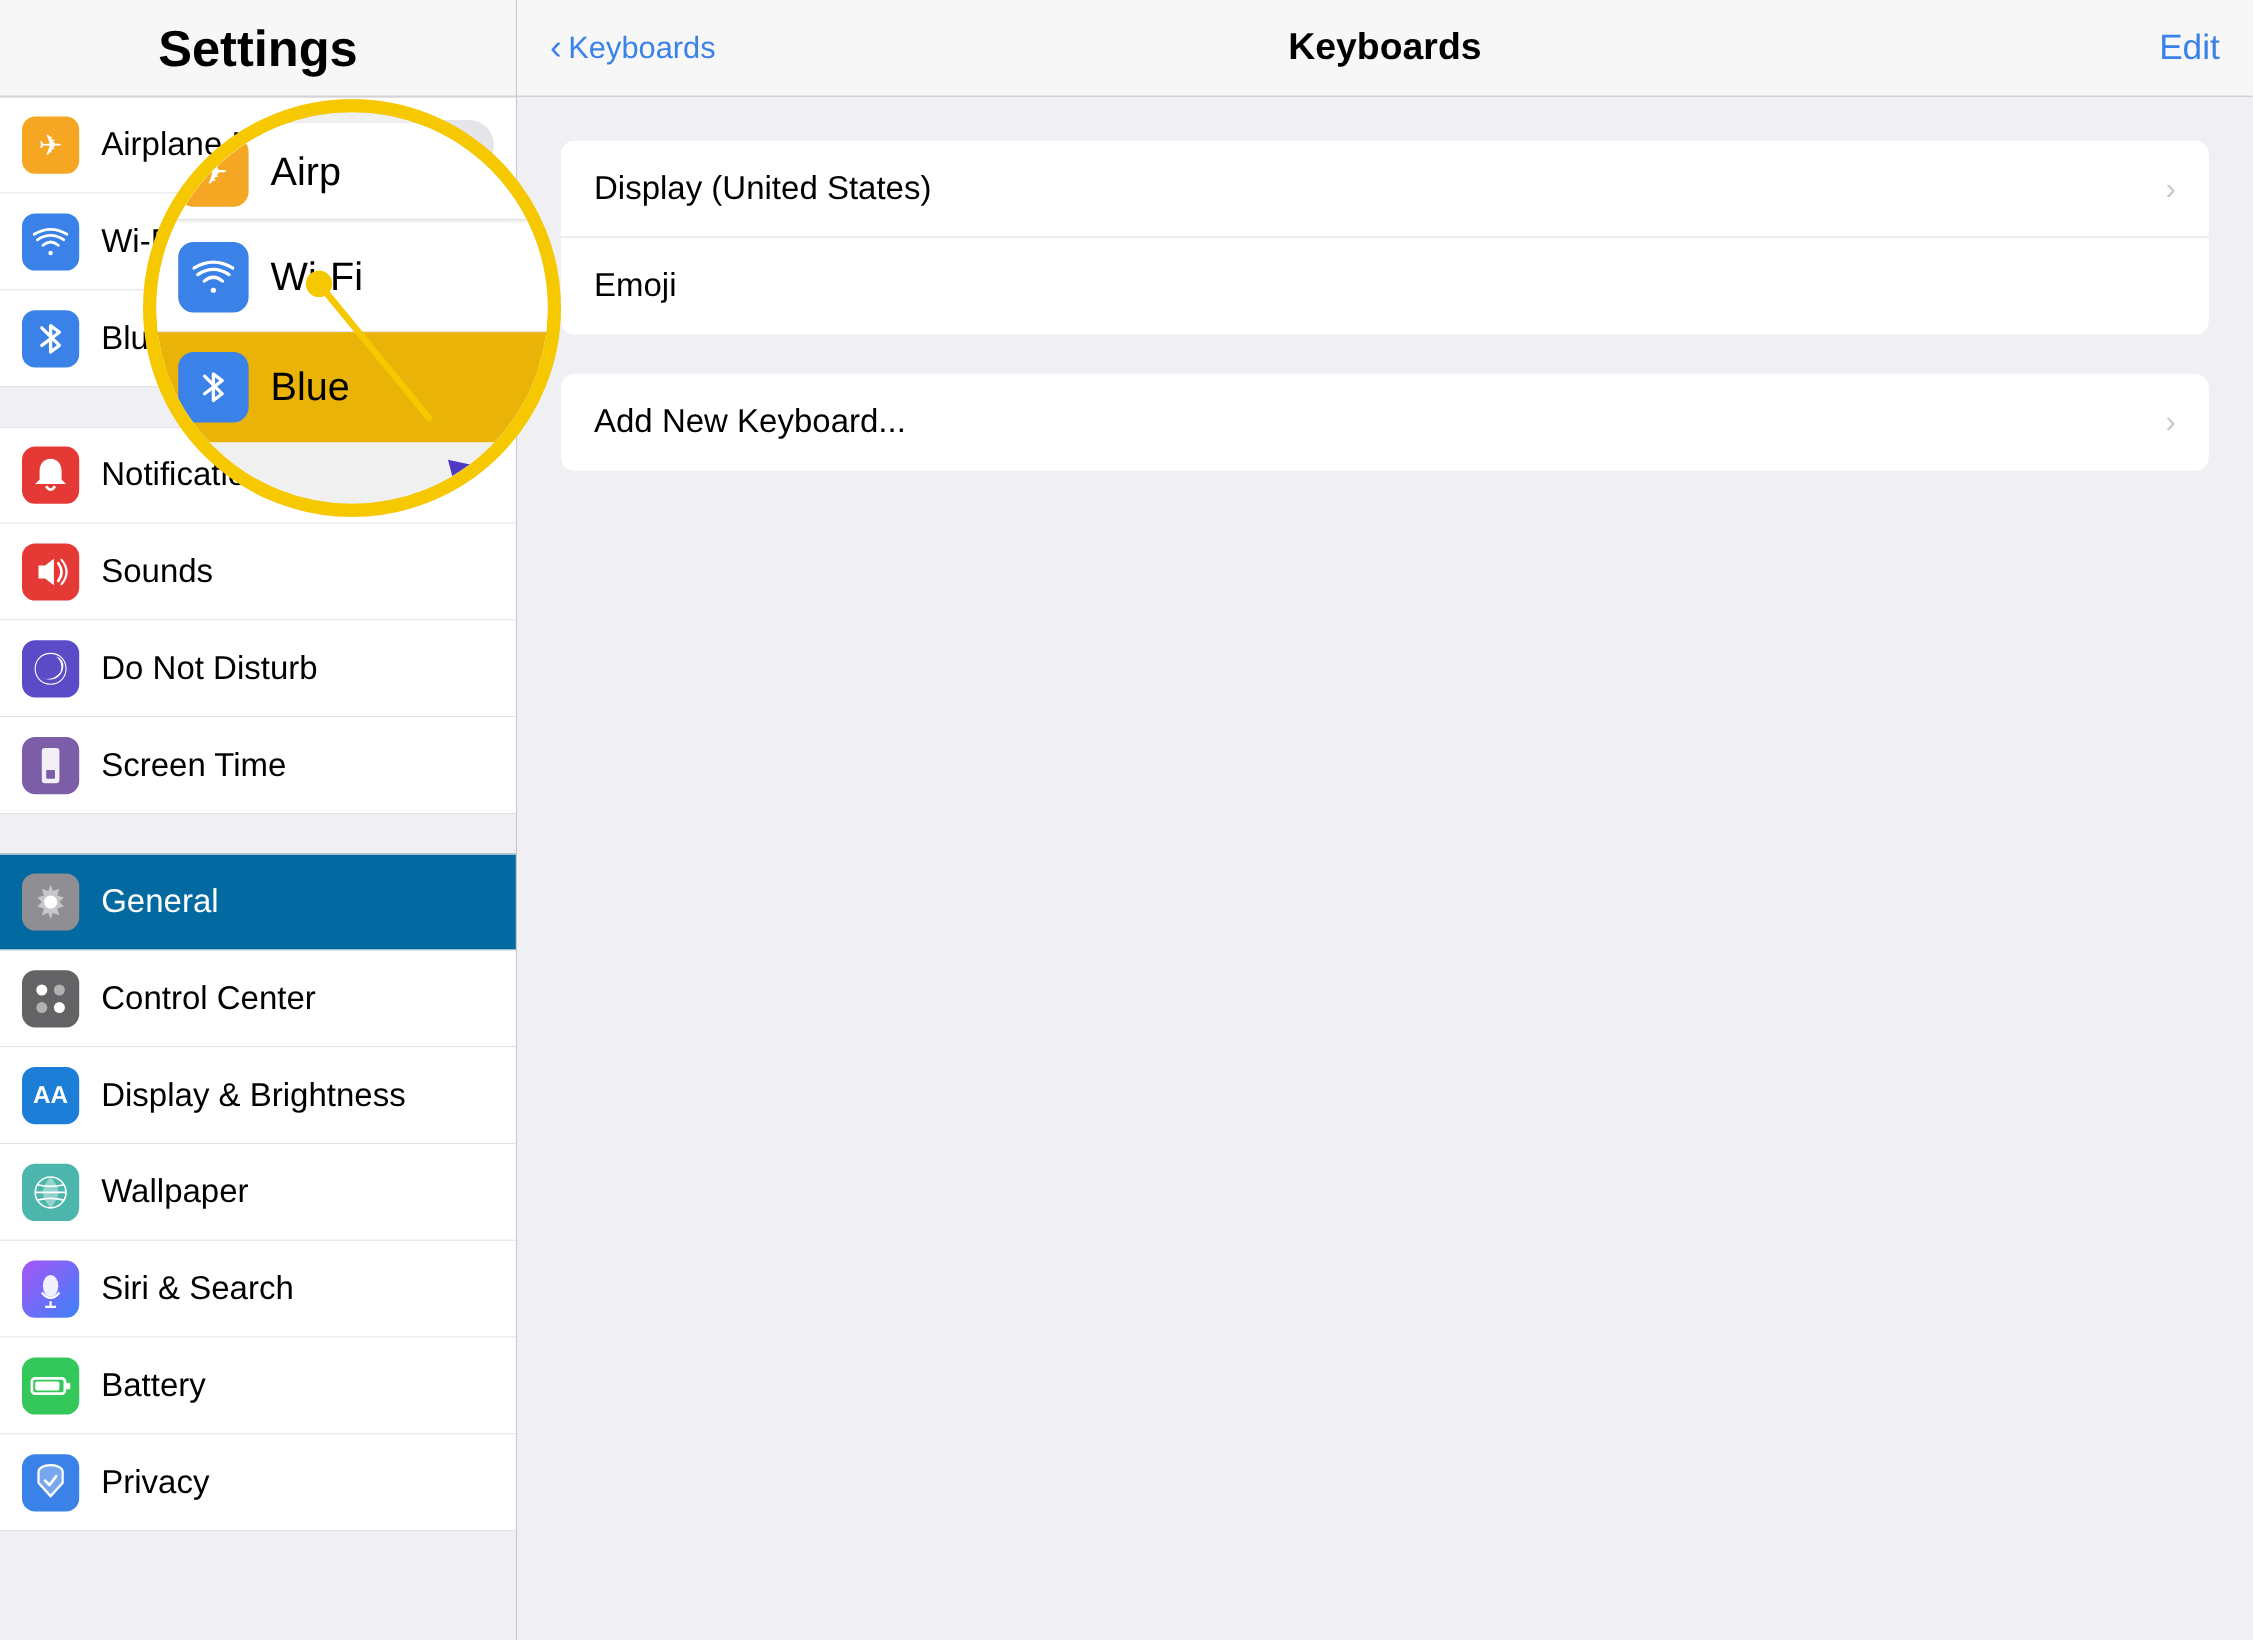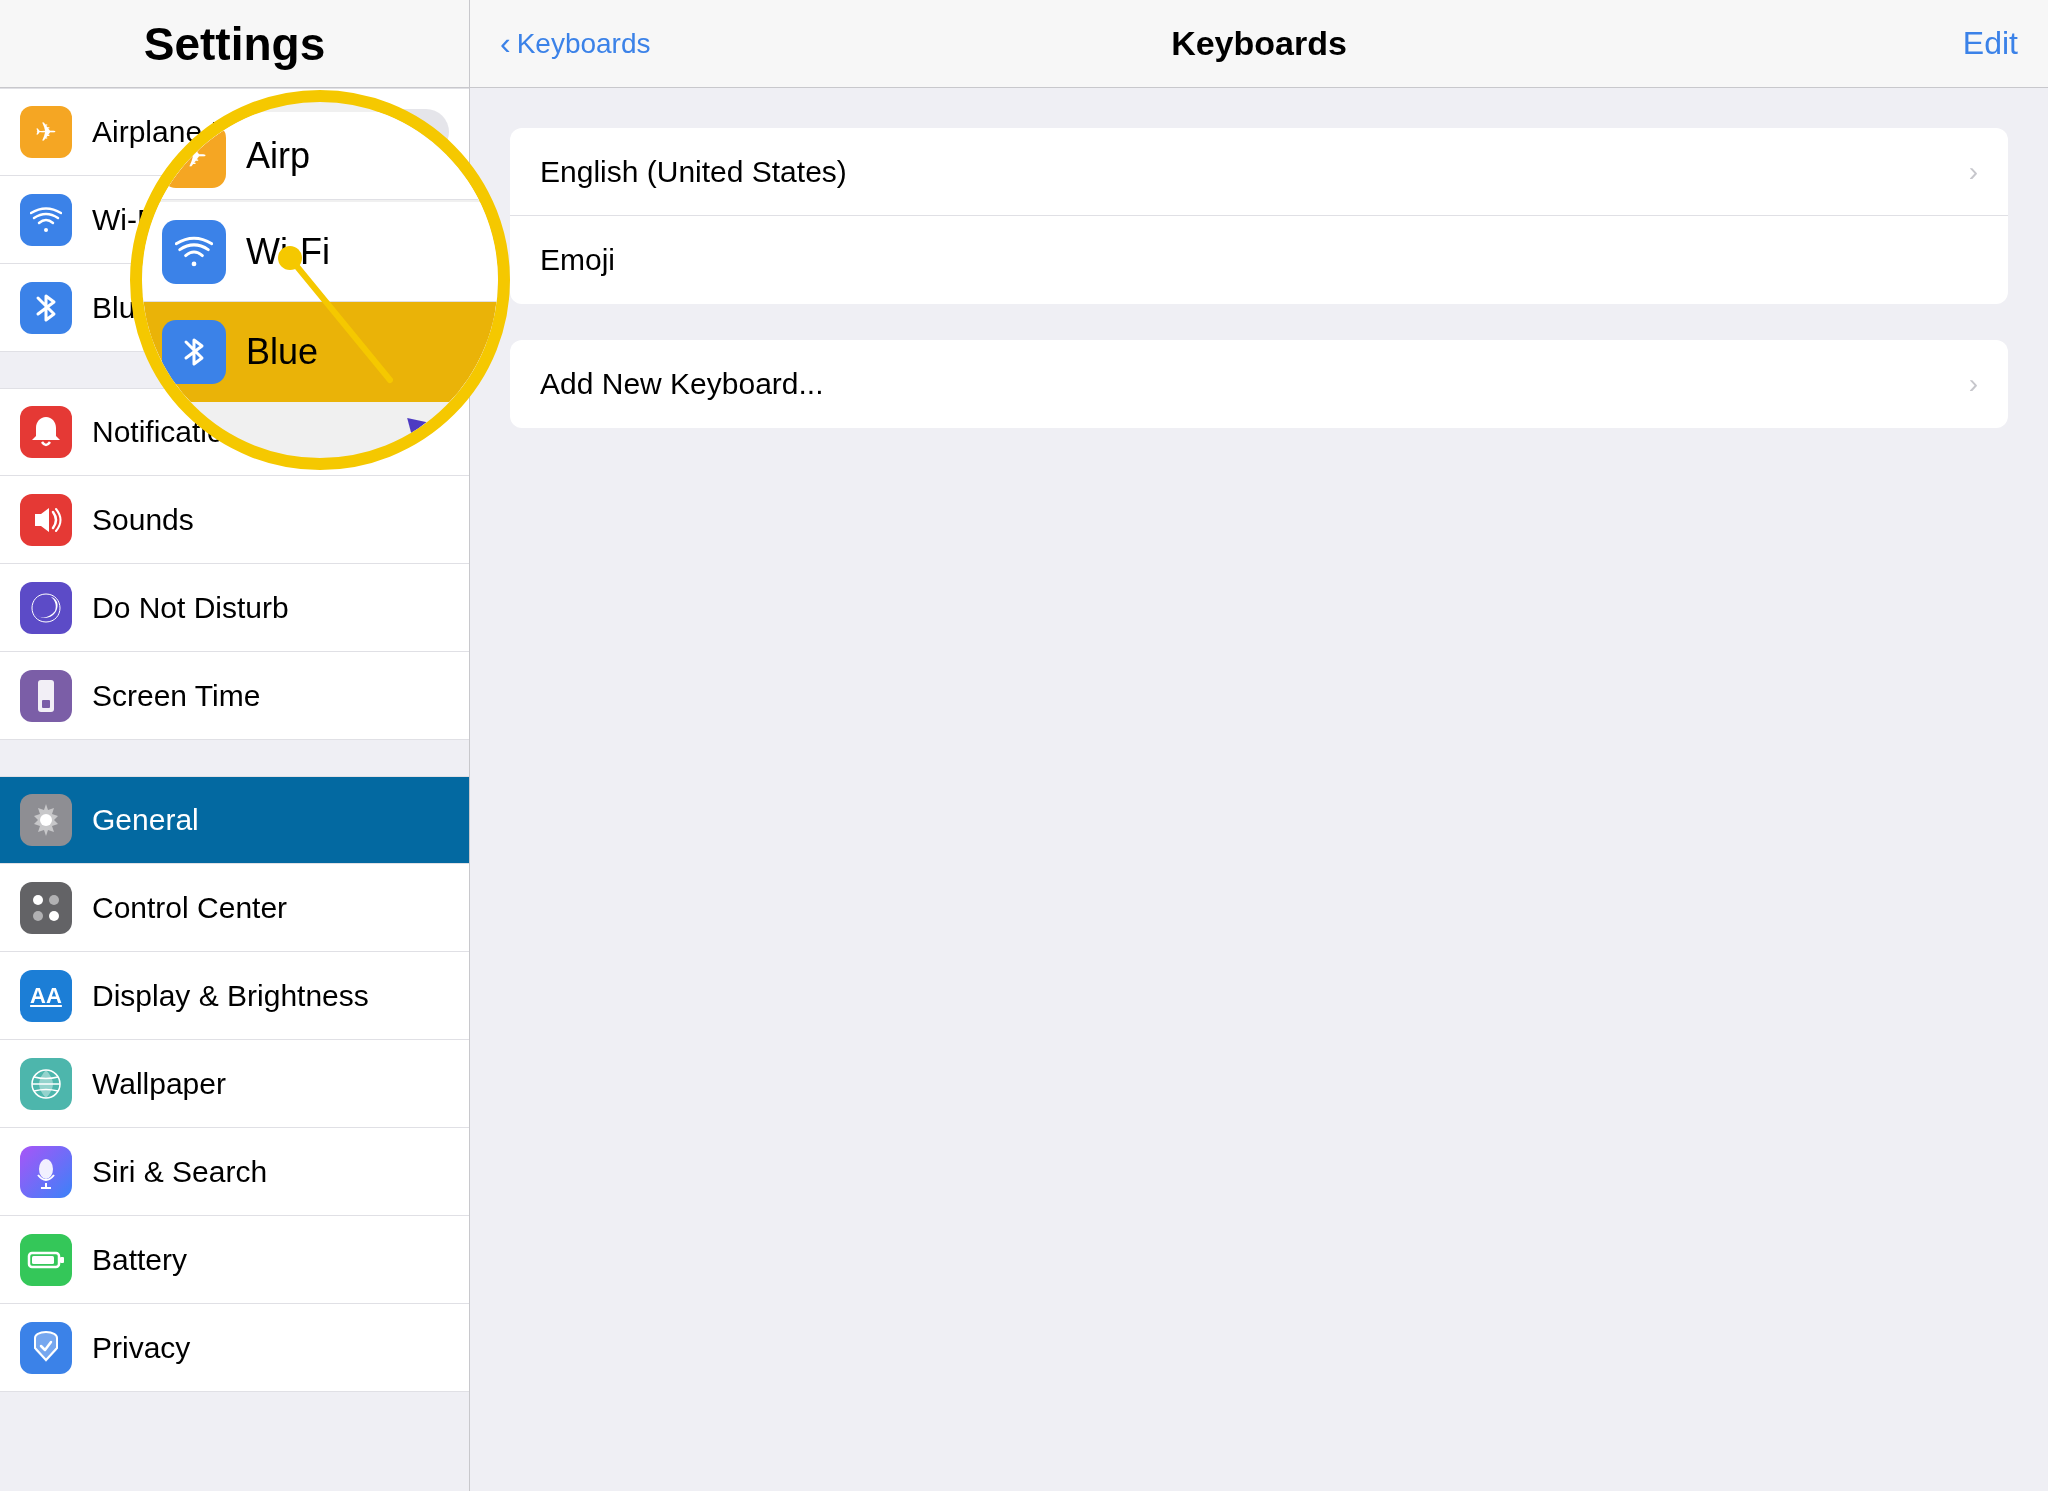--- a/index.html
+++ b/index.html
@@ -395,21 +395,21 @@
           <svg width="34" height="34" viewBox="0 0 34 34" fill="none">
             <circle cx="9" cy="9" r="5" fill="white"></circle>
             <circle cx="25" cy="9" r="5" fill="white" opacity="0.5"></circle>
             <circle cx="9" cy="25" r="5" fill="white" opacity="0.5"></circle>
             <circle cx="25" cy="25" r="5" fill="white"></circle>
           </svg>
         </div>
         <span class="item-label">Control Center</span>
       </div>
       <div class="settings-item">
-        <div class="item-icon bg-blue2" style="font-size:22px; font-weight:700;text-decoration:underline;">AA</div>
+        <div class="item-icon bg-blue2" style="font-size:22px; font-weight:700;">AA</div>
         <span class="item-label">Display &amp; Brightness</span>
       </div>
       <div class="settings-item">
         <div class="item-icon" style="background: #4db6ac;">
           <svg width="34" height="34" viewBox="0 0 34 34" fill="none">
             <circle cx="17" cy="17" r="14" fill="none" stroke="white" stroke-width="1.5"></circle>
             <path d="M17 3 C17 3 10 10 10 17 C10 24 17 31 17 31 C17 31 24 24 24 17 C24 10 17 3 17 3Z" fill="white" opacity="0.4"></path>
             <line x1="3" y1="17" x2="31" y2="17" stroke="white" stroke-width="1.5"></line>
             <path d="M5 10 Q17 13 29 10" stroke="white" stroke-width="1.5" fill="none"></path>
             <path d="M5 24 Q17 21 29 24" stroke="white" stroke-width="1.5" fill="none"></path>
@@ -499,21 +499,21 @@
       <span class="back-chevron">‹</span>
       <span>Keyboards</span>
     </div>
     <span class="right-header-title">Keyboards</span>
     <span class="edit-btn">Edit</span>
   </div>
   <div class="right-content">
 
     <div class="keyboard-group">
       <div class="keyboard-item">
-        <span class="keyboard-item-label">English (United States)</span>
+        <span class="keyboard-item-label">Display (United States)</span>
         <span class="keyboard-chevron">›</span>
       </div>
       <div class="keyboard-item">
         <span class="keyboard-item-label">Emoji</span>
       </div>
     </div>
 
     <div class="keyboard-group">
       <div class="keyboard-item">
         <span class="keyboard-item-label">Add New Keyboard...</span>

